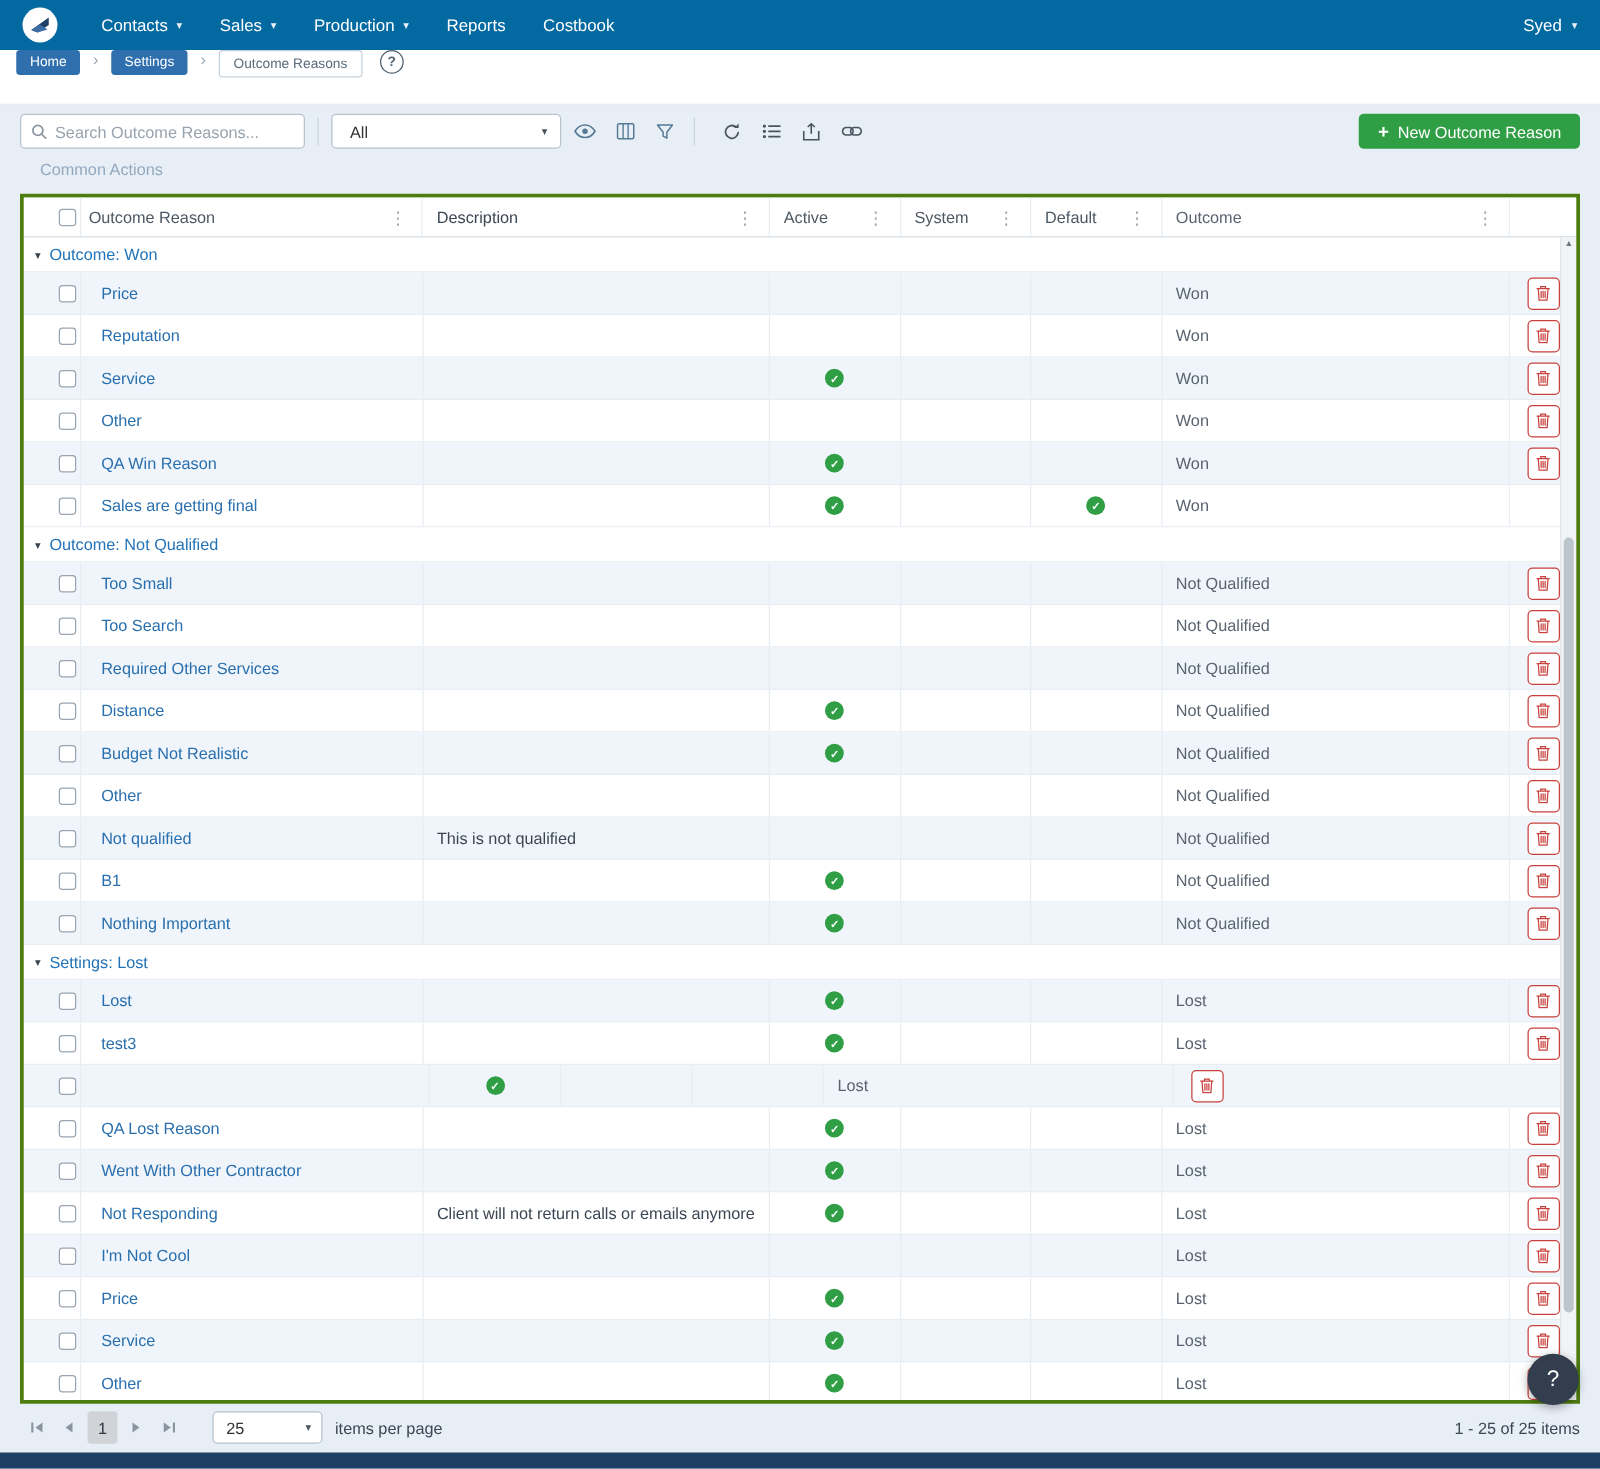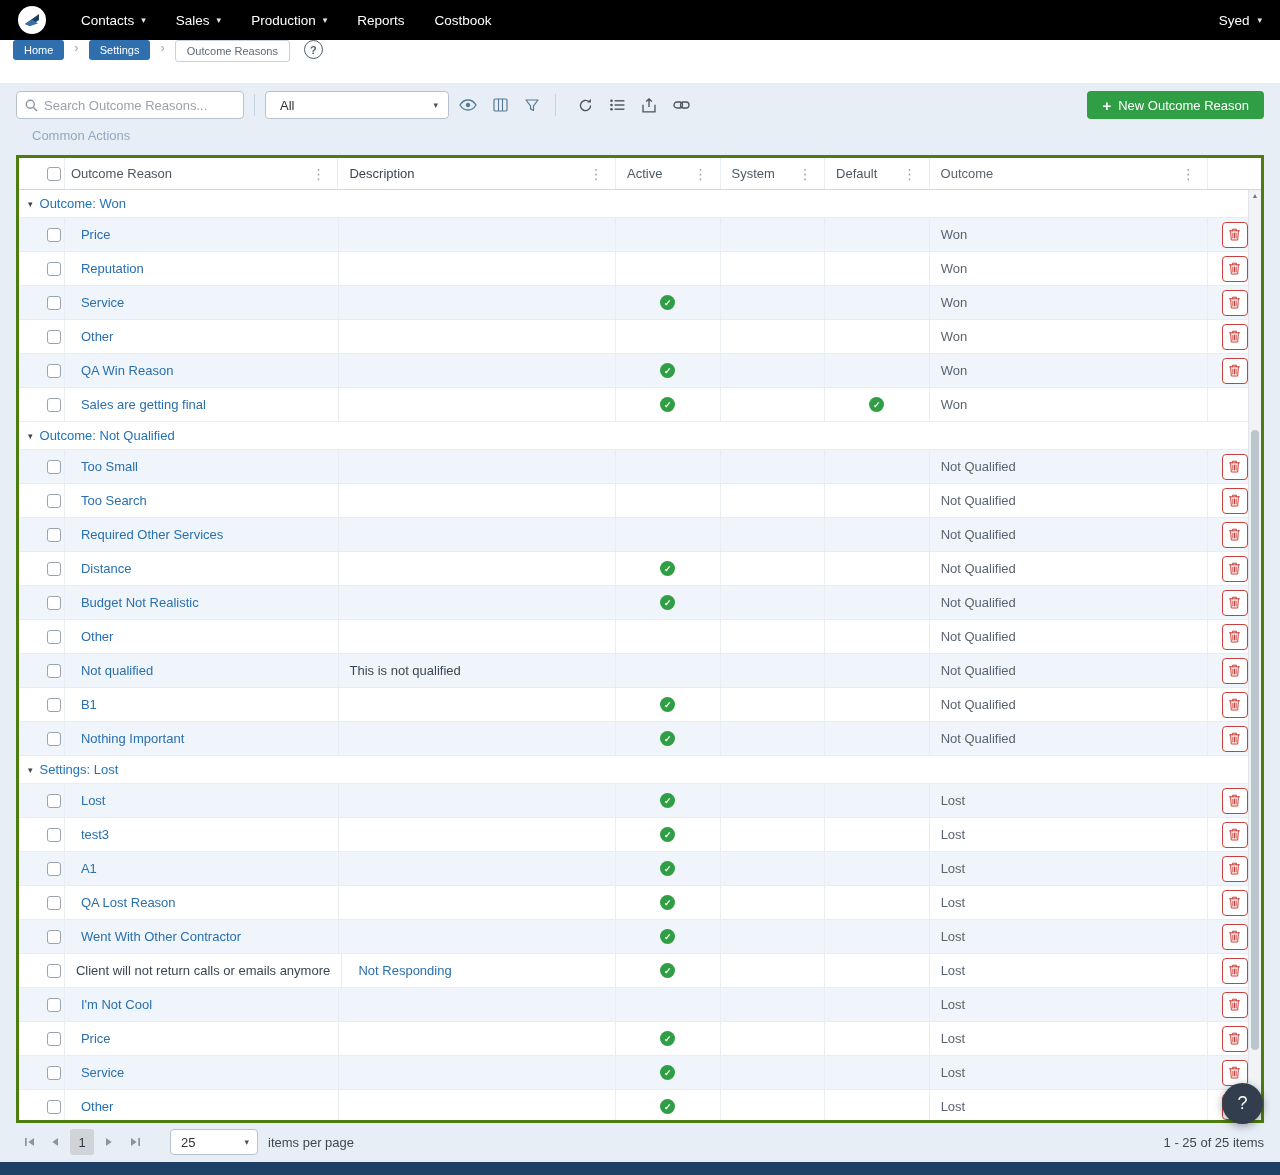--- a/index.html
+++ b/index.html
@@ -1,20 +1,20 @@
 <!DOCTYPE html>
 <html><head>
 <meta charset="utf-8">
 <style>
   * { margin:0; padding:0; box-sizing:border-box; }
   html,body { width:1280px; height:1175px; overflow:hidden; }
   body { font-family:"Liberation Sans", sans-serif; background:#e7eef6; position:relative; font-size:13px; color:#3d4752; }
 
   
-  .topnav { height:40px; background:#000000; display:flex; align-items:center; justify-content:space-between; padding:0 18px; }
+  .topnav { height:40px; background:#0369a1; display:flex; align-items:center; justify-content:space-between; padding:0 18px; }
   .nav-left { display:flex; align-items:center; height:40px; }
   .logo { width:28px; height:28px; border-radius:50%; background:#fff; display:flex; align-items:center; justify-content:center; margin-right:20px; cursor:pointer; }
   .nav-items { display:flex; height:40px; }
   .nav-item { color:#fff; font-size:13.5px; padding:0 15px; display:flex; align-items:center; gap:7px; cursor:pointer; height:40px; }
   .nav-caret { font-size:9px; color:rgba(255,255,255,.9); }
   .nav-user { color:#fff; font-size:13.5px; display:flex; align-items:center; gap:8px; cursor:pointer; }
 
   
   .crumb-bar { height:44px; background:#fff; display:flex; align-items:flex-start; padding:0 13px; border-bottom:1px solid #e6ecf2; }
   .crumb-pill { font-size:11px; padding:4px 11px; border-radius:3px; text-decoration:none; display:inline-block; }
@@ -601,23 +601,20 @@
         <svg width="11" height="13" viewBox="0 0 11 13">
           <path d="M0.5 2.8 H10.5 M3.6 2.8 V1.2 H7.4 V2.8 M1.6 2.8 L2.3 12 H8.7 L9.4 2.8 M3.9 5 V10 M5.5 5 V10 M7.1 5 V10" stroke="#c9413c" stroke-width="1" fill="none" stroke-linecap="round"></path>
         </svg>
       </button>
     </div>
   </div>
         <div class="trow striped">
     <div class="cell c-check">
       <span class="checkbox"></span>
     </div>
-    <div class="cell c-name">
-      <a class="reason-link">A1</a>
-    </div>
     <div class="cell c-desc"></div>
     <div class="cell c-active center">
             <span class="check-circle">✓</span>
           </div>
     <div class="cell c-system center"></div>
     <div class="cell c-default center"></div>
     <div class="cell c-outcome">Lost</div>
     <div class="cell c-action">
       <button class="del-btn">
         <svg width="11" height="13" viewBox="0 0 11 13">
@@ -667,24 +664,24 @@
         <svg width="11" height="13" viewBox="0 0 11 13">
           <path d="M0.5 2.8 H10.5 M3.6 2.8 V1.2 H7.4 V2.8 M1.6 2.8 L2.3 12 H8.7 L9.4 2.8 M3.9 5 V10 M5.5 5 V10 M7.1 5 V10" stroke="#c9413c" stroke-width="1" fill="none" stroke-linecap="round"></path>
         </svg>
       </button>
     </div>
   </div>
         <div class="trow">
     <div class="cell c-check">
       <span class="checkbox"></span>
     </div>
+    <div class="cell c-name">
+      <a class="reason-link">Not Responding</a>
+    </div>
     <div class="cell c-desc">Client will not return calls or emails anymore</div>
-    <div class="cell c-name">
-      <a class="reason-link">Not Responding</a>
-    </div>
     <div class="cell c-active center">
             <span class="check-circle">✓</span>
           </div>
     <div class="cell c-system center"></div>
     <div class="cell c-default center"></div>
     <div class="cell c-outcome">Lost</div>
     <div class="cell c-action">
       <button class="del-btn">
         <svg width="11" height="13" viewBox="0 0 11 13">
           <path d="M0.5 2.8 H10.5 M3.6 2.8 V1.2 H7.4 V2.8 M1.6 2.8 L2.3 12 H8.7 L9.4 2.8 M3.9 5 V10 M5.5 5 V10 M7.1 5 V10" stroke="#c9413c" stroke-width="1" fill="none" stroke-linecap="round"></path>

